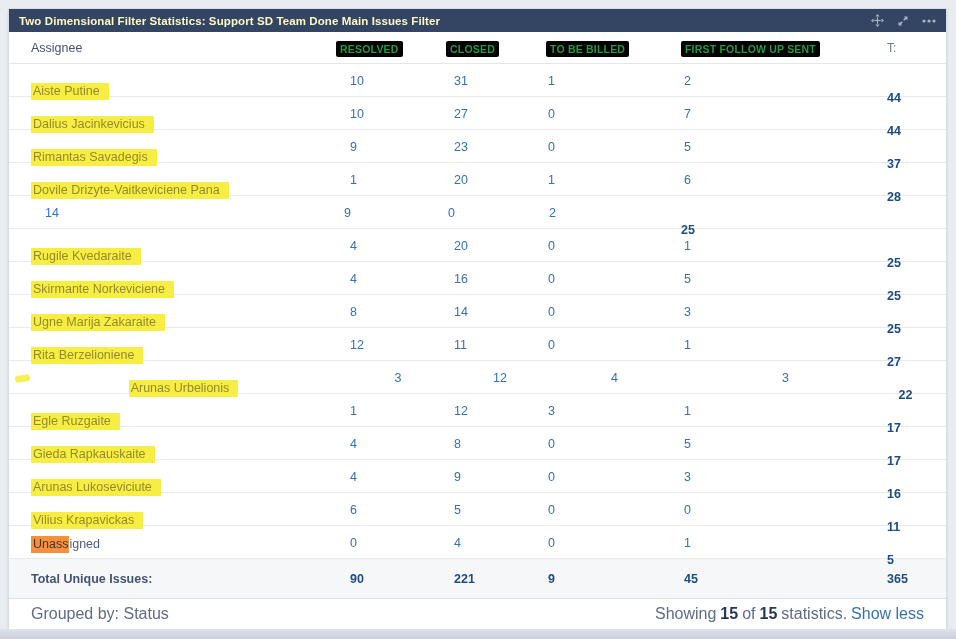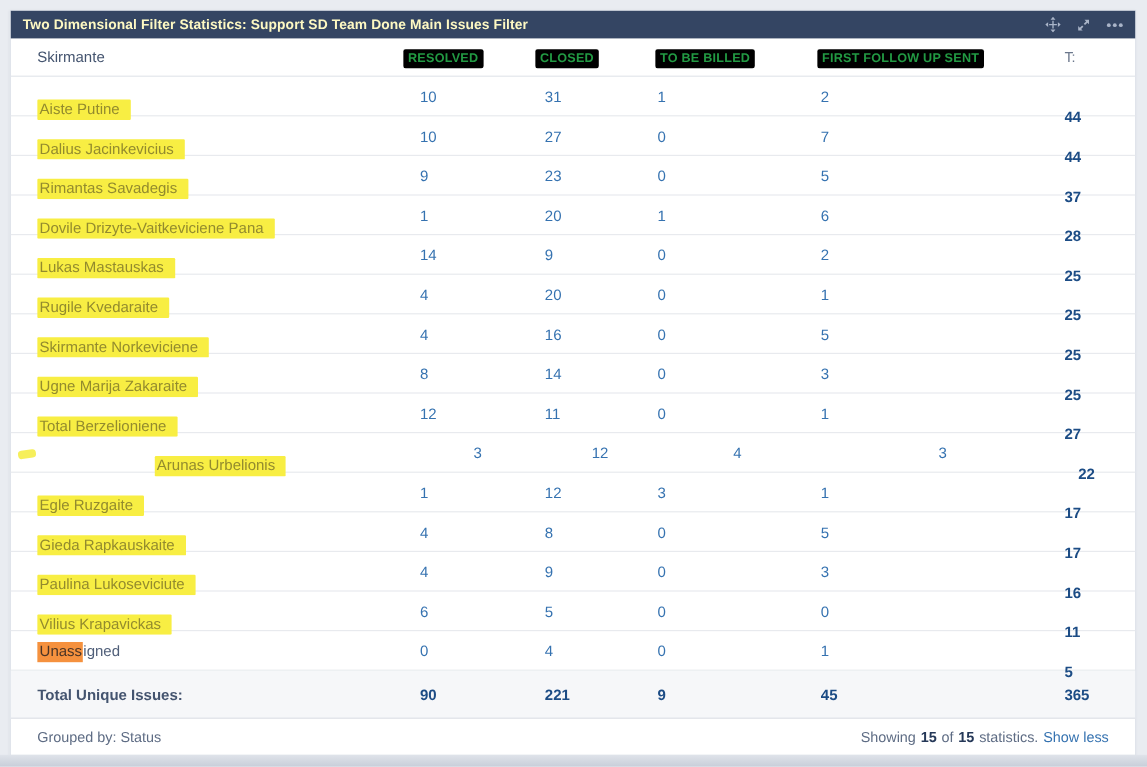--- a/index.html
+++ b/index.html
@@ -66,21 +66,21 @@
   
   .total-row{
     height:40px; background:#f6f7f9;
     border-bottom:1px solid #dfe2e8;
   }
   .total-label{ font-size:12.5px; font-weight:bold; color:#44546f; }
   .total-num{ font-size:12.5px; font-weight:bold; color:#1c4c85; }
   
   .tfoot{
     height:30px; display:flex; align-items:center; justify-content:space-between;
-    padding:0 22px; font-size:12px; color:#5e6c84;
+    padding:0 22px; font-size:16px; color:#5e6c84;
   }
   .showing{ display:flex; gap:4px; align-items:center; }
   .count-bold{ font-weight:bold; color:#253858; }
   .show-less{ color:#3572b0; cursor:pointer; }
 </style>
 </head>
 <body>
 
 <div class="panel">
 
@@ -102,21 +102,21 @@
         <svg width="14" height="4" viewBox="0 0 14 4">
             <circle cx="2" cy="2" r="1.6"></circle>
             <circle cx="7" cy="2" r="1.6"></circle>
             <circle cx="12" cy="2" r="1.6"></circle>
           </svg>
       </span>
     </span>
   </div>
 
   <div class="thead">
-    <div class="cell th-assignee">Skirmante</div>
+    <div class="cell th-assignee">Assignee</div>
     <div class="cell"><span class="th-green">RESOLVED</span></div>
     <div class="cell"><span class="th-green">CLOSED</span></div>
     <div class="cell"><span class="th-green">TO BE BILLED</span></div>
     <div class="cell"><span class="th-green">FIRST FOLLOW UP SENT</span></div>
     <div class="cell th-total">T:</div>
   </div>
 
   <div class="trow">
     <div class="cell name"><span class="hl">Aiste Putine</span></div>
     <div class="cell num pad-r">10</div>
@@ -147,21 +147,20 @@
   <div class="trow">
     <div class="cell name"><span class="hl">Dovile Drizyte-Vaitkeviciene Pana</span></div>
     <div class="cell num pad-r">1</div>
     <div class="cell num pad-c">20</div>
     <div class="cell num pad-b">1</div>
     <div class="cell num pad-f">6</div>
     <div class="cell row-total">28</div>
   </div>
 
   <div class="trow">
-    <div class="cell name"><span class="hl">Lukas Mastauskas</span></div>
     <div class="cell num pad-r">14</div>
     <div class="cell num pad-c">9</div>
     <div class="cell num pad-b">0</div>
     <div class="cell num pad-f">2</div>
     <div class="cell row-total">25</div>
   </div>
 
   <div class="trow">
     <div class="cell name"><span class="hl">Rugile Kvedaraite</span></div>
     <div class="cell num pad-r">4</div>
@@ -183,21 +182,21 @@
   <div class="trow">
     <div class="cell name"><span class="hl">Ugne Marija Zakaraite</span></div>
     <div class="cell num pad-r">8</div>
     <div class="cell num pad-c">14</div>
     <div class="cell num pad-b">0</div>
     <div class="cell num pad-f">3</div>
     <div class="cell row-total">25</div>
   </div>
 
   <div class="trow">
-    <div class="cell name"><span class="hl">Total Berzelioniene</span></div>
+    <div class="cell name"><span class="hl">Rita Berzelioniene</span></div>
     <div class="cell num pad-r">12</div>
     <div class="cell num pad-c">11</div>
     <div class="cell num pad-b">0</div>
     <div class="cell num pad-f">1</div>
     <div class="cell row-total">27</div>
   </div>
 
   <div class="trow smudge">
     <div class="cell name"><span class="hl">Arunas Urbelionis</span></div>
     <div class="cell num pad-r">3</div>
@@ -219,21 +218,21 @@
   <div class="trow">
     <div class="cell name"><span class="hl">Gieda Rapkauskaite</span></div>
     <div class="cell num pad-r">4</div>
     <div class="cell num pad-c">8</div>
     <div class="cell num pad-b">0</div>
     <div class="cell num pad-f">5</div>
     <div class="cell row-total">17</div>
   </div>
 
   <div class="trow">
-    <div class="cell name"><span class="hl">Paulina Lukoseviciute</span></div>
+    <div class="cell name"><span class="hl">Arunas Lukoseviciute</span></div>
     <div class="cell num pad-r">4</div>
     <div class="cell num pad-c">9</div>
     <div class="cell num pad-b">0</div>
     <div class="cell num pad-f">3</div>
     <div class="cell row-total">16</div>
   </div>
 
   <div class="trow">
     <div class="cell name"><span class="hl">Vilius Krapavickas</span></div>
     <div class="cell num pad-r">6</div>

